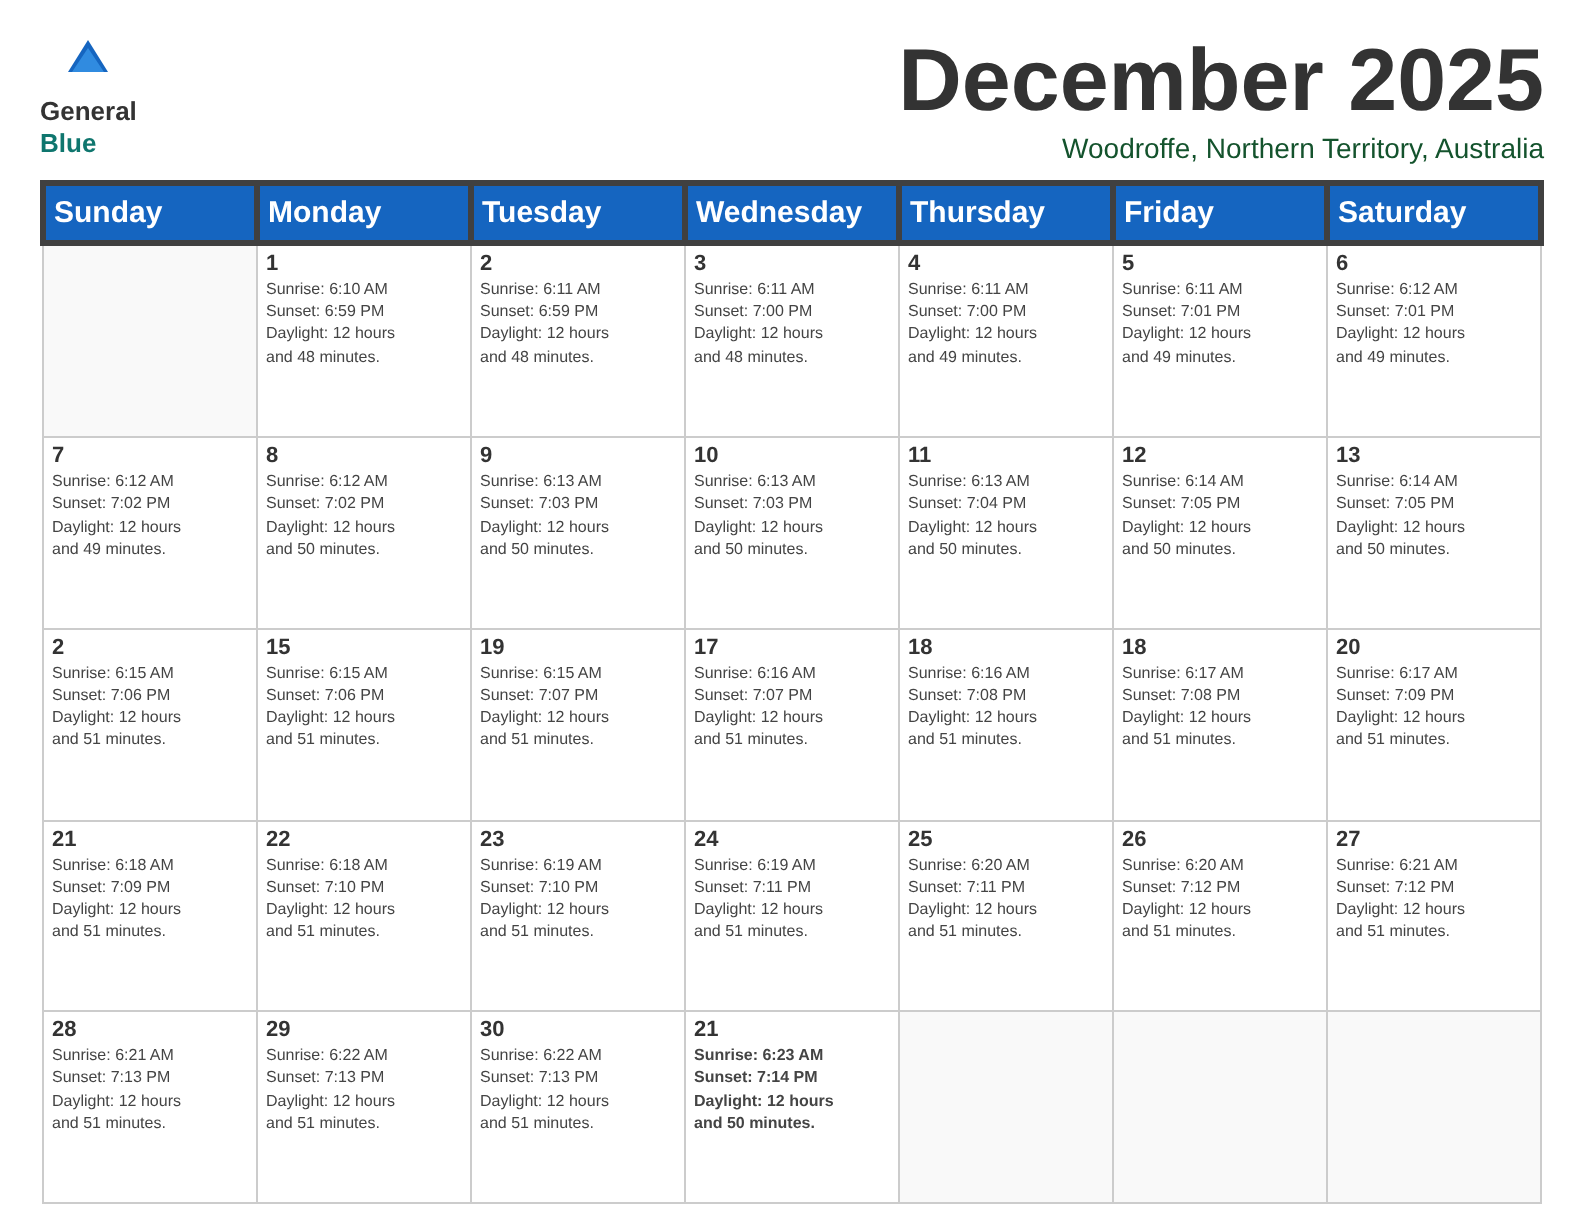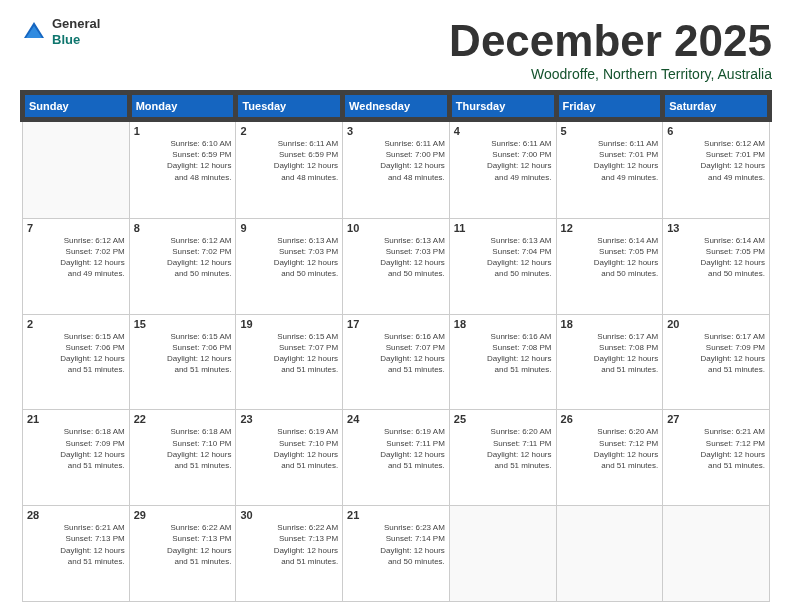--- a/index.html
+++ b/index.html
@@ -20,20 +20,21 @@
     .header {
       display: flex;
       justify-content: space-between;
       align-items: flex-start;
       margin-bottom: 8px;
     }
     .logo {
       display: flex;
       align-items: center;
       gap: 4px;
+      flex-direction: column;
     }
     .logo-text {
       display: flex;
       flex-direction: column;
       font-size: 13px;
       font-weight: bold;
       line-height: 1.2;
     }
     .logo-text .general { color: #333; }
     .logo-text .blue { color: #0f766e; }
@@ -56,25 +57,25 @@
     .calendar {
       flex: 1;
       border: 1px solid #ccc;
       border-collapse: collapse;
       width: 100%;
       table-layout: fixed;
     }
     .calendar th {
       background: #1565c0;
       color: #fff;
-      font-size: 11px;
+      font-size: 15px;
       font-weight: bold;
       padding: 5px 4px;
       text-align: left;
-      border: 5px solid #404040;
+      border: 3px solid #404040;
     }
     .calendar td {
       border: 1px solid #ccc;
       vertical-align: top;
       padding: 3px 4px;
       font-size: 8.5px;
       color: #333;
       background: #fff;
     }
     .calendar td.empty {
@@ -84,21 +85,20 @@
       font-size: 11px;
       font-weight: bold;
       color: #333;
       display: block;
       margin-bottom: 1px;
     }
     .day-info {
       font-size: 8px;
       color: #444;
       line-height: 1.4;
-      text-align: right;
     }
   </style>
 </head>
 <body>
 
 <div class="page">
   <div class="header">
     <div class="logo">
       <svg class="logo-icon" viewBox="0 0 28 28">
         <polygon points="14,4 24,20 4,20" fill="#1565c0"></polygon>
@@ -343,21 +343,21 @@
           </td>
           <td>
             <span class="day-num">30</span>
             <div class="day-info" style="white-space: pre-line;">Sunrise: 6:22 AM
 Sunset: 7:13 PM
 Daylight: 12 hours
 and 51 minutes.</div>
           </td>
           <td>
             <span class="day-num">21</span>
-            <div class="day-info" style="white-space: pre-line;">Sunrise: 6:23 AM
+            <div class="day-info" style="white-space: pre-line; font-weight: bold;">Sunrise: 6:23 AM
 Sunset: 7:14 PM
 Daylight: 12 hours
 and 50 minutes.</div>
           </td>
           <td class="empty"></td>
           <td class="empty"></td>
           <td class="empty"></td>
         </tr>
       </tbody>
   </table>

